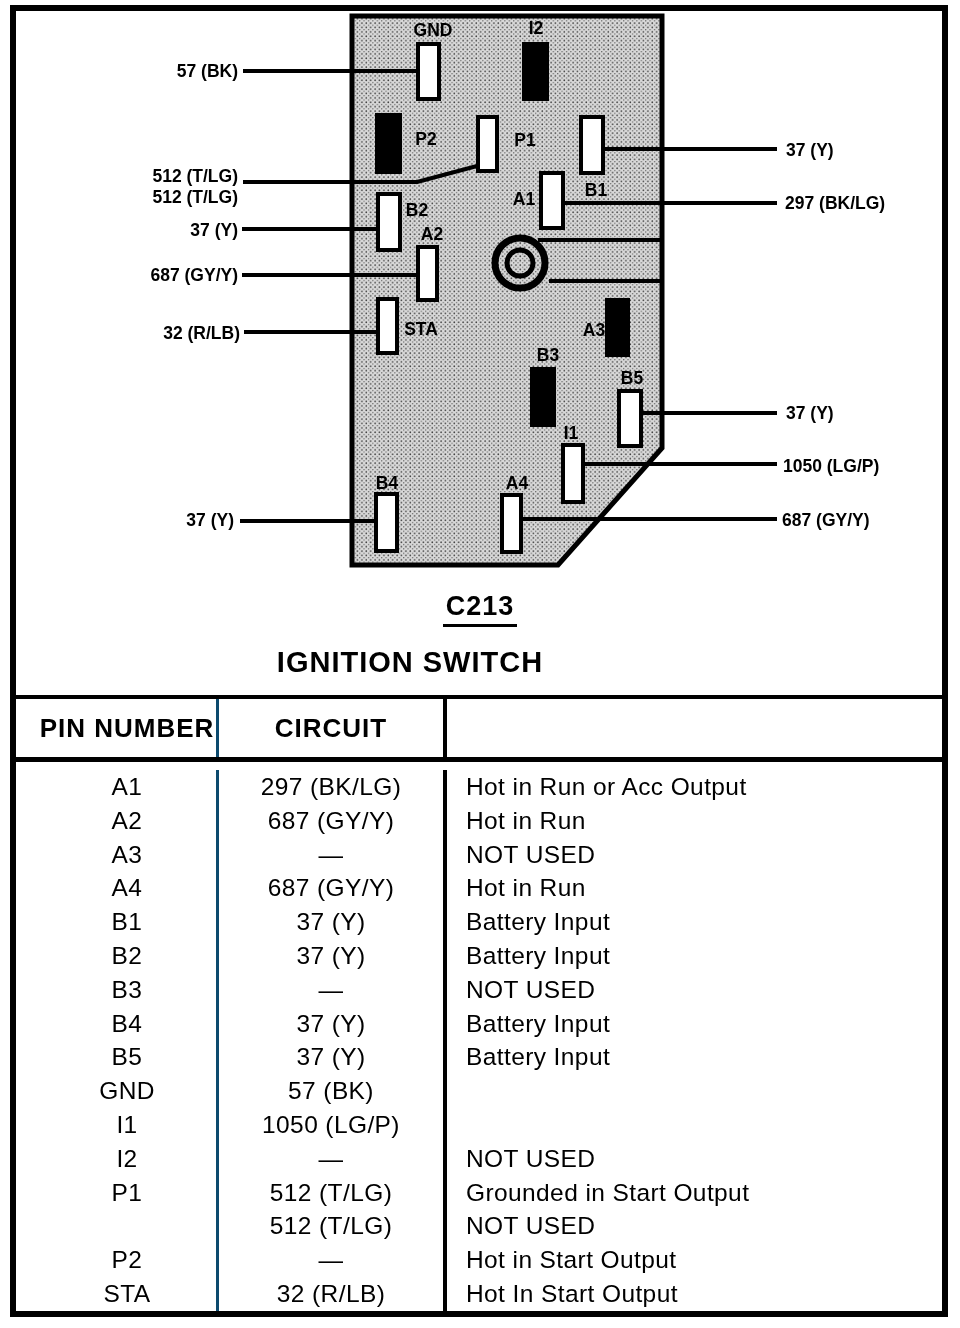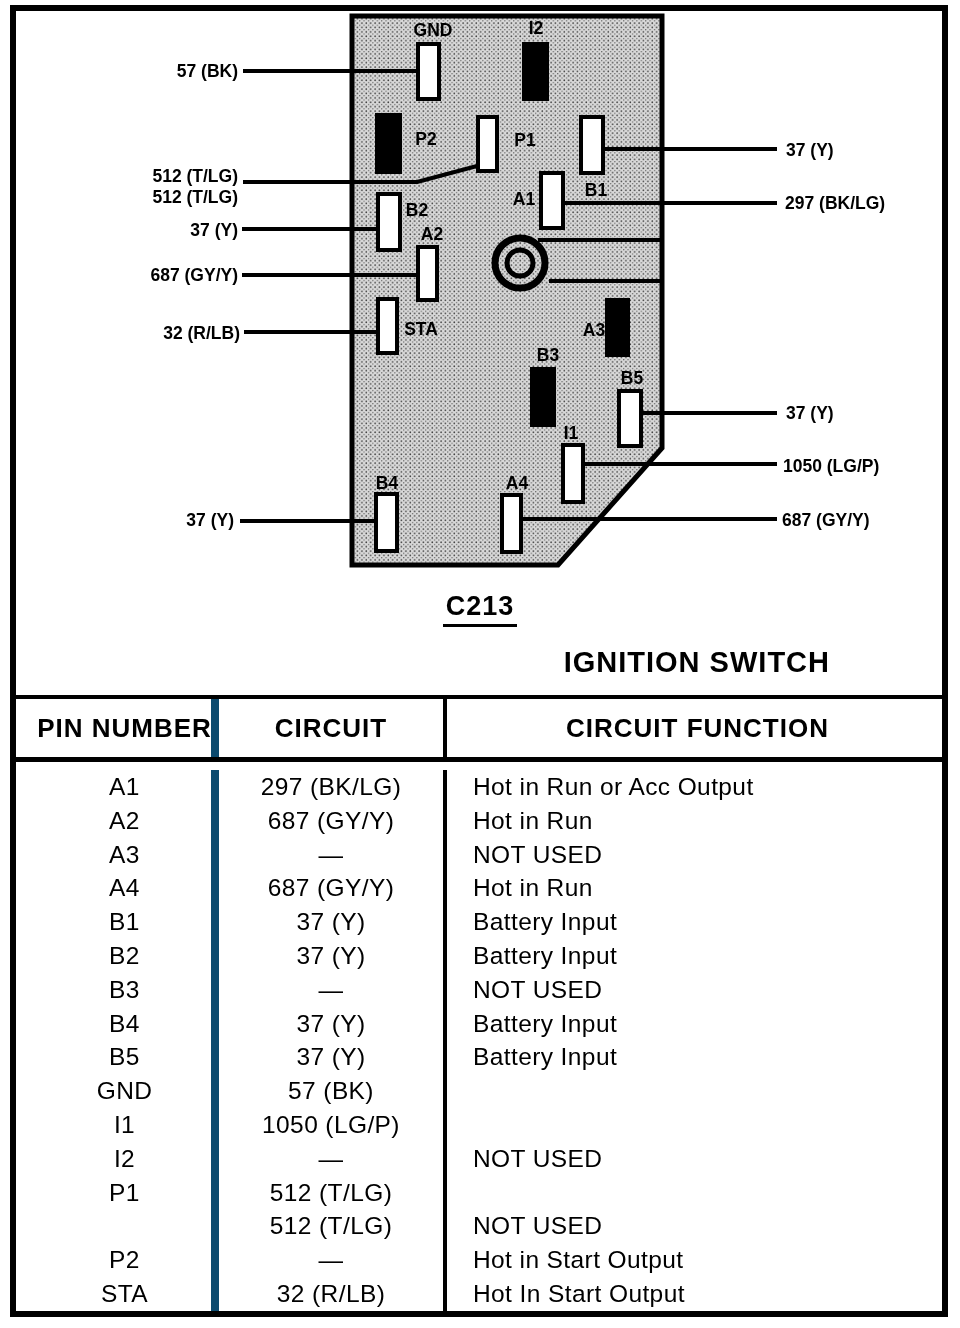--- a/index.html
+++ b/index.html
@@ -5,37 +5,37 @@
   html,body{margin:0;padding:0;background:#ffffff;}
   .page{position:relative;width:960px;height:1328px;background:#ffffff;overflow:hidden;
         font-family:"Liberation Sans",sans-serif;color:#000;}
   .frame{position:absolute;left:10px;top:5px;width:938px;height:1312px;
          border:6px solid #000;box-sizing:border-box;pointer-events:none;}
   #diagram{position:absolute;left:0;top:0;}
   .lbl{font:bold 17.5px "Liberation Sans",sans-serif;fill:#000;}
   .connector-id{position:absolute;left:0;top:591px;width:960px;text-align:center;}
   .connector-id span{display:inline-block;font:bold 27px "Liberation Sans",sans-serif;
          border-bottom:3px solid #000;padding:0 3px 2px 3px;letter-spacing:1px;}
-  .diagram-title{position:absolute;left:16px;top:646px;width:814px;text-align:right;
+  .diagram-title{position:absolute;left:3px;top:646px;width:814px;text-align:center;
          font:bold 29px "Liberation Sans",sans-serif;letter-spacing:1px;}
   .pin-table{position:absolute;left:10px;top:695px;width:938px;
          border-top:4px solid #000;border-bottom:6px solid #000;box-sizing:border-box;}
   .thead{display:grid;grid-template-columns:209px 228px 1fr;height:58px;
          border-bottom:5px solid #000;}
   .th{display:flex;align-items:center;justify-content:center;
       font:bold 26px "Liberation Sans",sans-serif;letter-spacing:1px;white-space:nowrap;}
-  .c1{border-right:8px solid #0c4a6e;box-sizing:border-box;padding-left:28px;}
+  .c1{border-right:3px solid #0c4a6e;box-sizing:border-box;padding-left:28px;}
   .c2{border-right:4px solid #000;box-sizing:border-box;}
   .tbody{padding-top:8px;}
   .tr{display:grid;grid-template-columns:209px 228px 1fr;height:33.8px;}
   .td{font:24.5px "Liberation Sans",sans-serif;letter-spacing:0.4px;line-height:33.8px;
       white-space:nowrap;overflow:visible;}
   .td.pin{text-align:center;}
   .td.circuit{text-align:center;}
-  .td.func{text-align:left;padding-left:26px;}
+  .td.func{text-align:left;padding-left:19px;}
 </style>
 </head>
 <body>
 
 <div class="page">
 
   <svg id="diagram" width="960" height="695" viewBox="0 0 960 695">
     <defs>
       <pattern id="halftone" width="4.4" height="4.4" patternUnits="userSpaceOnUse">
         <rect width="4.4" height="4.4" fill="#d9d9d9"></rect>
@@ -115,21 +115,20 @@
 
   <div class="connector-id">
     <span>C213</span>
   </div>
   <div class="diagram-title">IGNITION SWITCH</div>
 
   <div class="pin-table">
     <div class="thead">
       <div class="th c1">PIN NUMBER</div>
       <div class="th c2">CIRCUIT</div>
-      <div class="th">CIRCUIT FUNCTION</div>
     </div>
     <div class="tbody" id="tbody">
         <div class="tr">
           <div class="td pin c1">A1</div>
           <div class="td circuit c2">297 (BK/LG)</div>
           <div class="td func">Hot in Run or Acc Output</div>
         </div>
         <div class="tr">
           <div class="td pin c1">A2</div>
           <div class="td circuit c2">687 (GY/Y)</div>
@@ -179,20 +178,21 @@
           <div class="td circuit c2">1050 (LG/P)</div>
         </div>
         <div class="tr">
           <div class="td pin c1">I2</div>
           <div class="td circuit c2">—</div>
           <div class="td func">NOT USED</div>
         </div>
         <div class="tr">
           <div class="td pin c1">P1</div>
           <div class="td circuit c2">512 (T/LG)</div>
+          <div class="td func">Grounded in Start Output</div>
         </div>
         <div class="tr">
           <div class="td pin c1"></div>
           <div class="td circuit c2">512 (T/LG)</div>
           <div class="td func">NOT USED</div>
         </div>
         <div class="tr">
           <div class="td pin c1">P2</div>
           <div class="td circuit c2">—</div>
           <div class="td func">Hot in Start Output</div>

